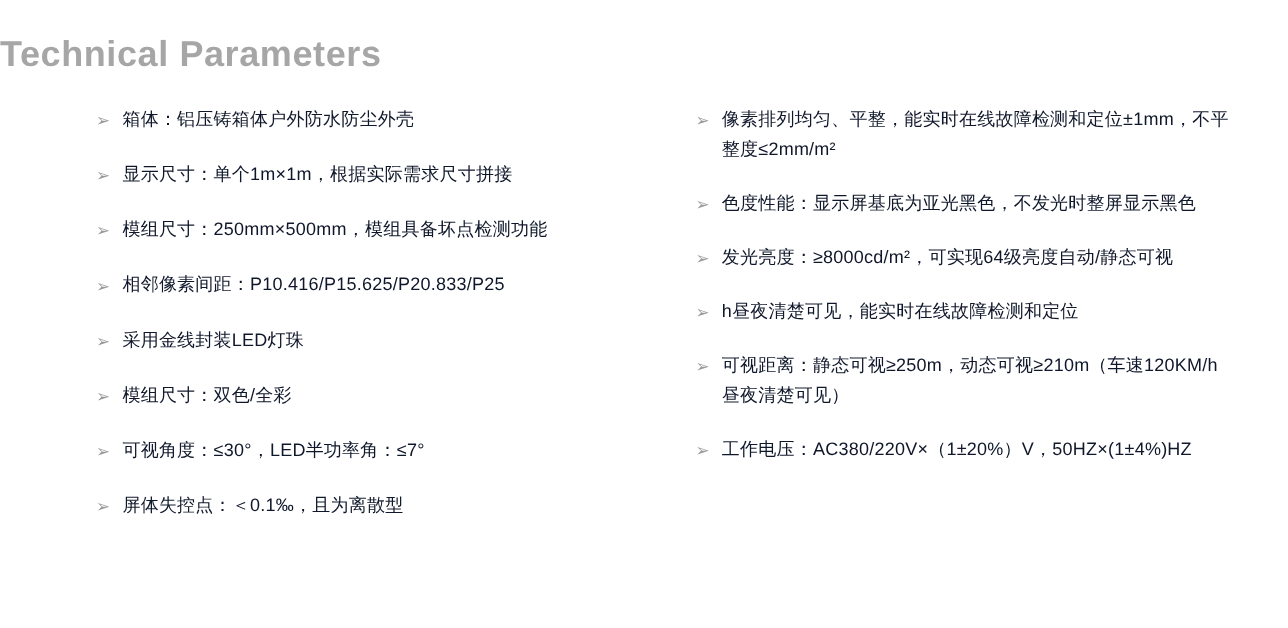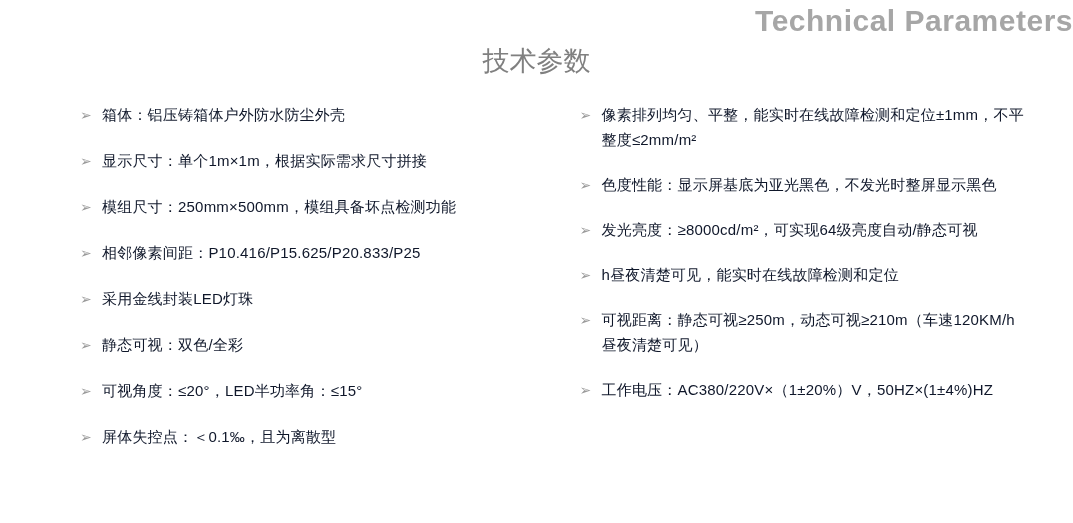--- a/index.html
+++ b/index.html
@@ -14,26 +14,26 @@
     color: #595959;
     overflow: hidden;
   }
   .page {
     position: relative;
     width: 1073px;
     height: 523px;
     box-sizing: border-box;
   }
   .title-en {
-    text-align: right;
+    text-align: left;
     font-size: 30px;
     font-weight: bold;
     color: #a6a6a6;
     letter-spacing: 0.5px;
-    padding-top: 2px;
+    padding-top: 27px;
     line-height: 38px;
   }
   .title-cn {
     text-align: center;
     font-size: 27px;
     color: #808080;
     line-height: 38px;
     margin-top: 2px;
     font-weight: normal;
   }
@@ -77,21 +77,20 @@
     color: #0f172a;
     letter-spacing: 0.2px;
   }
 </style>
 </head>
 <body>
 
 <div class="page">
 
   <div class="title-en">Technical Parameters</div>
-  <div class="title-cn">技术参数</div>
 
   <div class="columns">
 
     <div class="col col-left">
 
       <div class="item">
         <span class="bullet">➢</span>
         <span class="item-text">箱体：铝压铸箱体户外防水防尘外壳</span>
       </div>
 
@@ -110,26 +109,26 @@
         <span class="item-text">相邻像素间距：P10.416/P15.625/P20.833/P25</span>
       </div>
 
       <div class="item">
         <span class="bullet">➢</span>
         <span class="item-text">采用金线封装LED灯珠</span>
       </div>
 
       <div class="item">
         <span class="bullet">➢</span>
-        <span class="item-text">静态可视：双色/全彩</span>
+        <span class="item-text">模组尺寸：双色/全彩</span>
       </div>
 
       <div class="item">
         <span class="bullet">➢</span>
-        <span class="item-text">可视角度：≤20°，LED半功率角：≤15°</span>
+        <span class="item-text">可视角度：≤30°，LED半功率角：≤7°</span>
       </div>
 
       <div class="item">
         <span class="bullet">➢</span>
         <span class="item-text">屏体失控点：＜0.1‰，且为离散型</span>
       </div>
 
     </div>
 
     <div class="col col-right">

